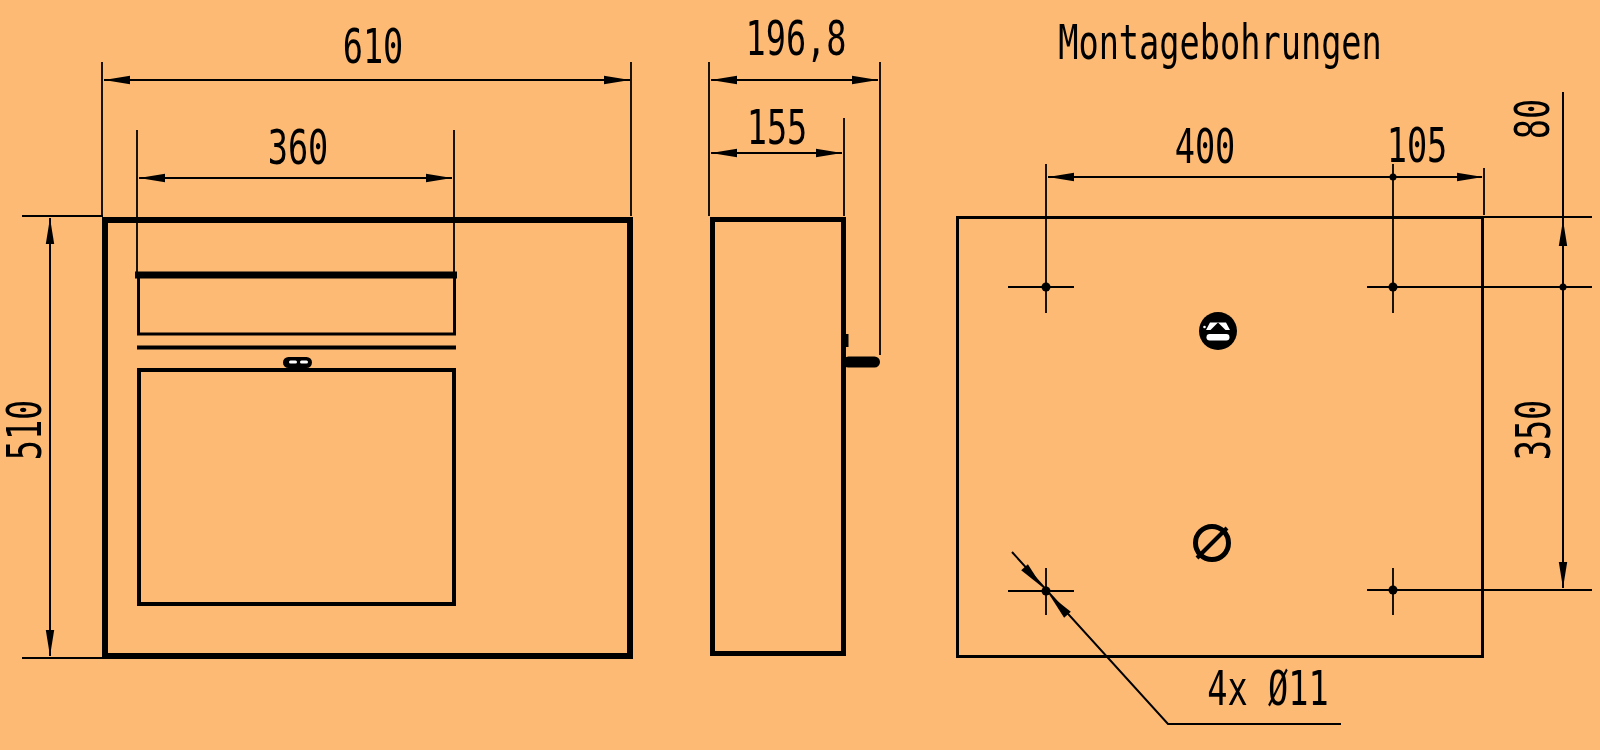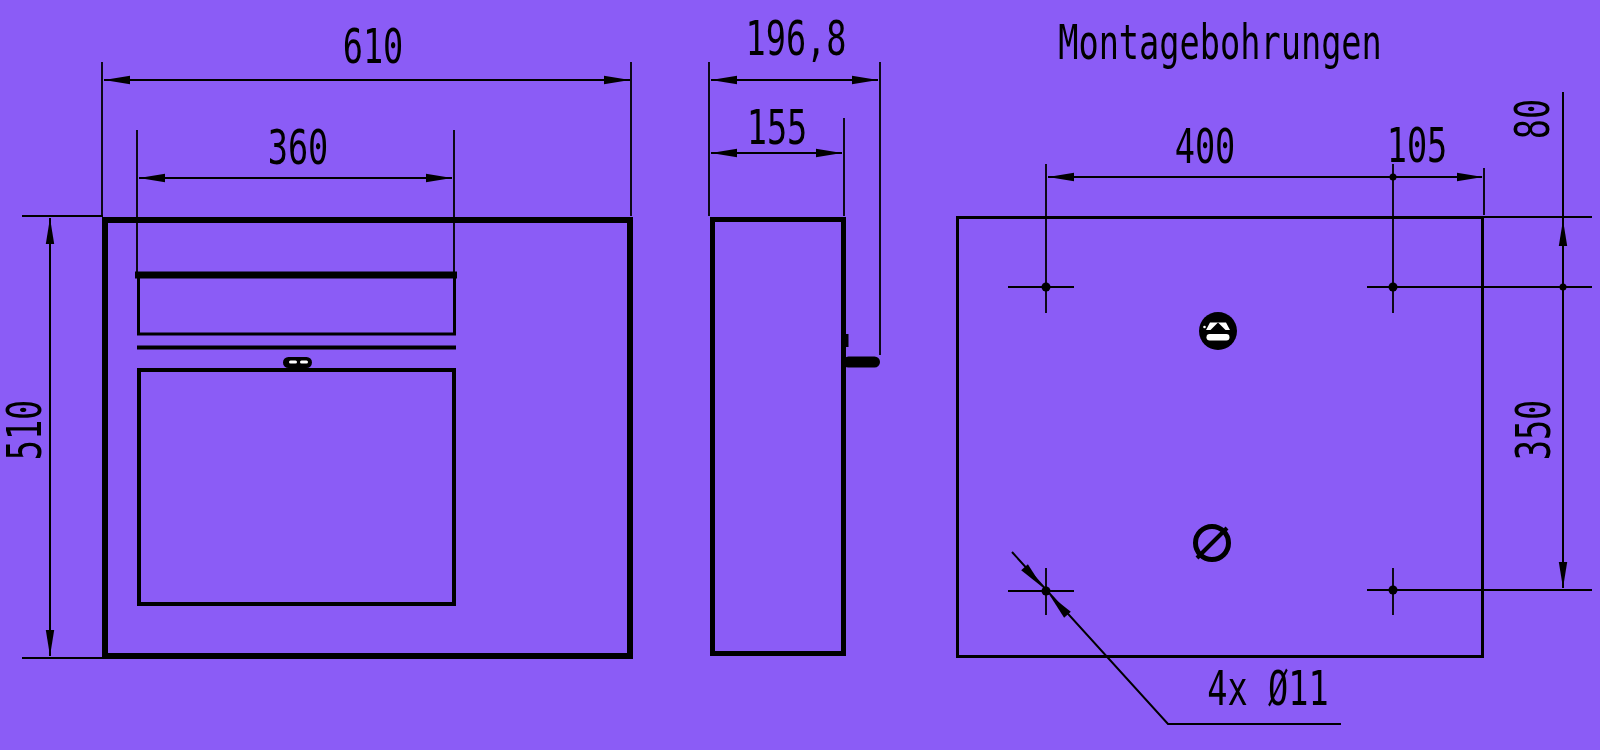--- a/index.html
+++ b/index.html
@@ -4,21 +4,21 @@
 <style>
   html, body {
     margin: 0;
     padding: 0;
     background: #ffffff;
   }
   #canvas {
     position: relative;
     width: 1600px;
     height: 750px;
-    background: #8b5cf6;
+    background: #fdba74;
     overflow: hidden;
     font-family: "DejaVu Sans Mono", monospace;
   }
   #drawing-svg {
     position: absolute;
     left: 0;
     top: 0;
   }
   .dim {
     position: absolute;

